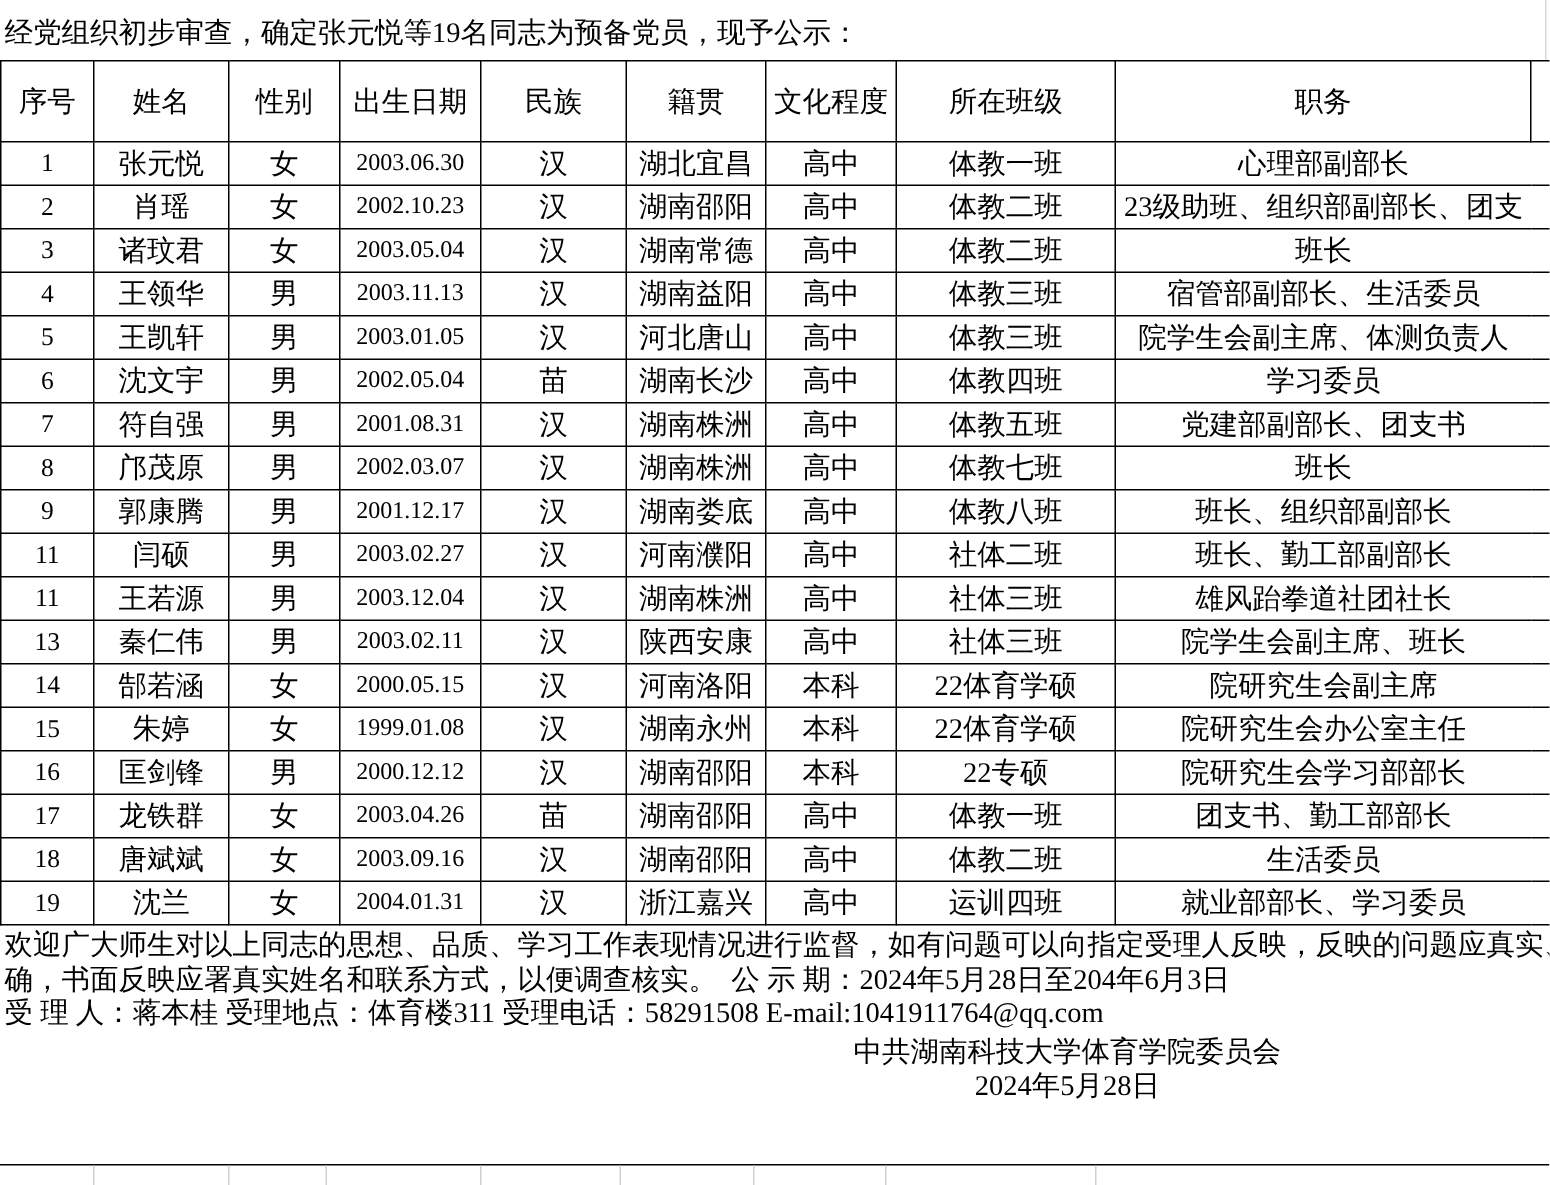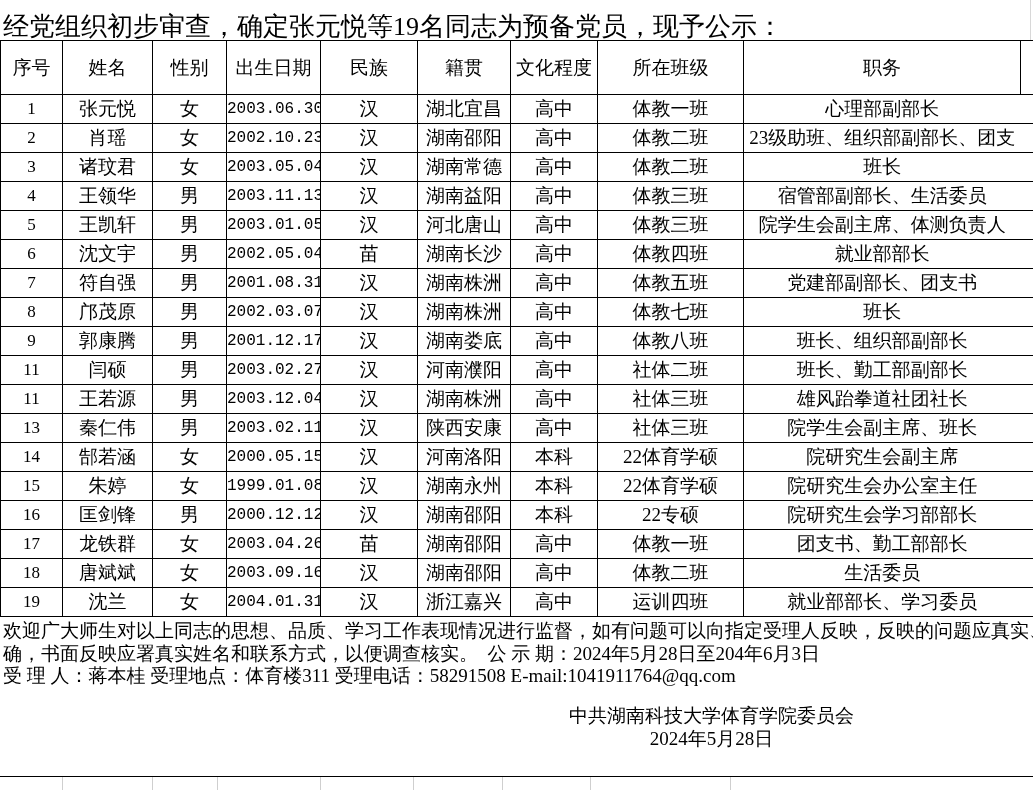--- a/index.html
+++ b/index.html
@@ -3,42 +3,42 @@
 <meta charset="utf-8">
 <style>
   html,body{margin:0;padding:0;}
   body{
     width:1033px;height:790px;background:#ffffff;color:#000;
     font-family:"Liberation Serif","DejaVu Serif",serif;
     position:relative;overflow:hidden;
   }
   .title{
     box-sizing:border-box;height:40px;padding:9px 0 0 3px;
-    font-size:26px;white-space:nowrap;
+    font-size:19px;white-space:nowrap;
   }
   table.roster{
     border-collapse:collapse;table-layout:fixed;width:1033px;
   }
   .roster th,.roster td{
     border:1px solid #000;text-align:center;vertical-align:middle;
     padding:0;font-weight:normal;white-space:nowrap;overflow:hidden;
   }
   .roster thead th{height:53px;font-size:19px;}
   .roster tbody td{height:28px;font-size:19px;}
   .roster td.c0{font-size:17px;}
-  .roster td.c3{font-family:Liberation Mono, monospace;font-size:16px;}
+  .roster td.c3{font-family:Liberation Serif, serif;font-size:16px;}
   .roster td.c8{overflow:visible;border-right:none;}
   .roster th.hlast,.roster td.ovf{
     border-left:none;border-right:none;
     border-top:1px solid #000;border-bottom:1px solid #000;
   }
   .footer{padding:3px 0 0 3px;font-size:19px;line-height:22.5px;}
   .footer .fline{white-space:pre;}
   .sign-block{
-    box-sizing:border-box;width:1033px;padding-left:390px;margin-top:16px;
+    box-sizing:border-box;width:1033px;padding-left:390px;margin-top:2px;
     text-align:center;font-size:19px;line-height:23px;
   }
   .bottom-rule{position:absolute;left:0;top:776px;width:1033px;height:1px;background:#000;}
   .grid-strip{
     position:absolute;left:0;top:777px;width:1033px;height:13px;
     background:
       linear-gradient(#cfcfcf,#cfcfcf) 62px  0/1px 13px no-repeat,
       linear-gradient(#cfcfcf,#cfcfcf) 152px 0/1px 13px no-repeat,
       linear-gradient(#cfcfcf,#cfcfcf) 217px 0/1px 13px no-repeat,
       linear-gradient(#cfcfcf,#cfcfcf) 320px 0/1px 13px no-repeat,
@@ -146,21 +146,21 @@
         </tr>
         <tr>
           <td class="c0">6</td>
           <td class="c1">沈文宇</td>
           <td class="c2">男</td>
           <td class="c3">2002.05.04</td>
           <td class="c4">苗</td>
           <td class="c5">湖南长沙</td>
           <td class="c6">高中</td>
           <td class="c7">体教四班</td>
-          <td class="c8">就业部部长</td>
+          <td class="c8">学习委员</td>
           <td class="ovf"></td>
         </tr>
         <tr>
           <td class="c0">7</td>
           <td class="c1">符自强</td>
           <td class="c2">男</td>
           <td class="c3">2001.08.31</td>
           <td class="c4">汉</td>
           <td class="c5">湖南株洲</td>
           <td class="c6">高中</td>

